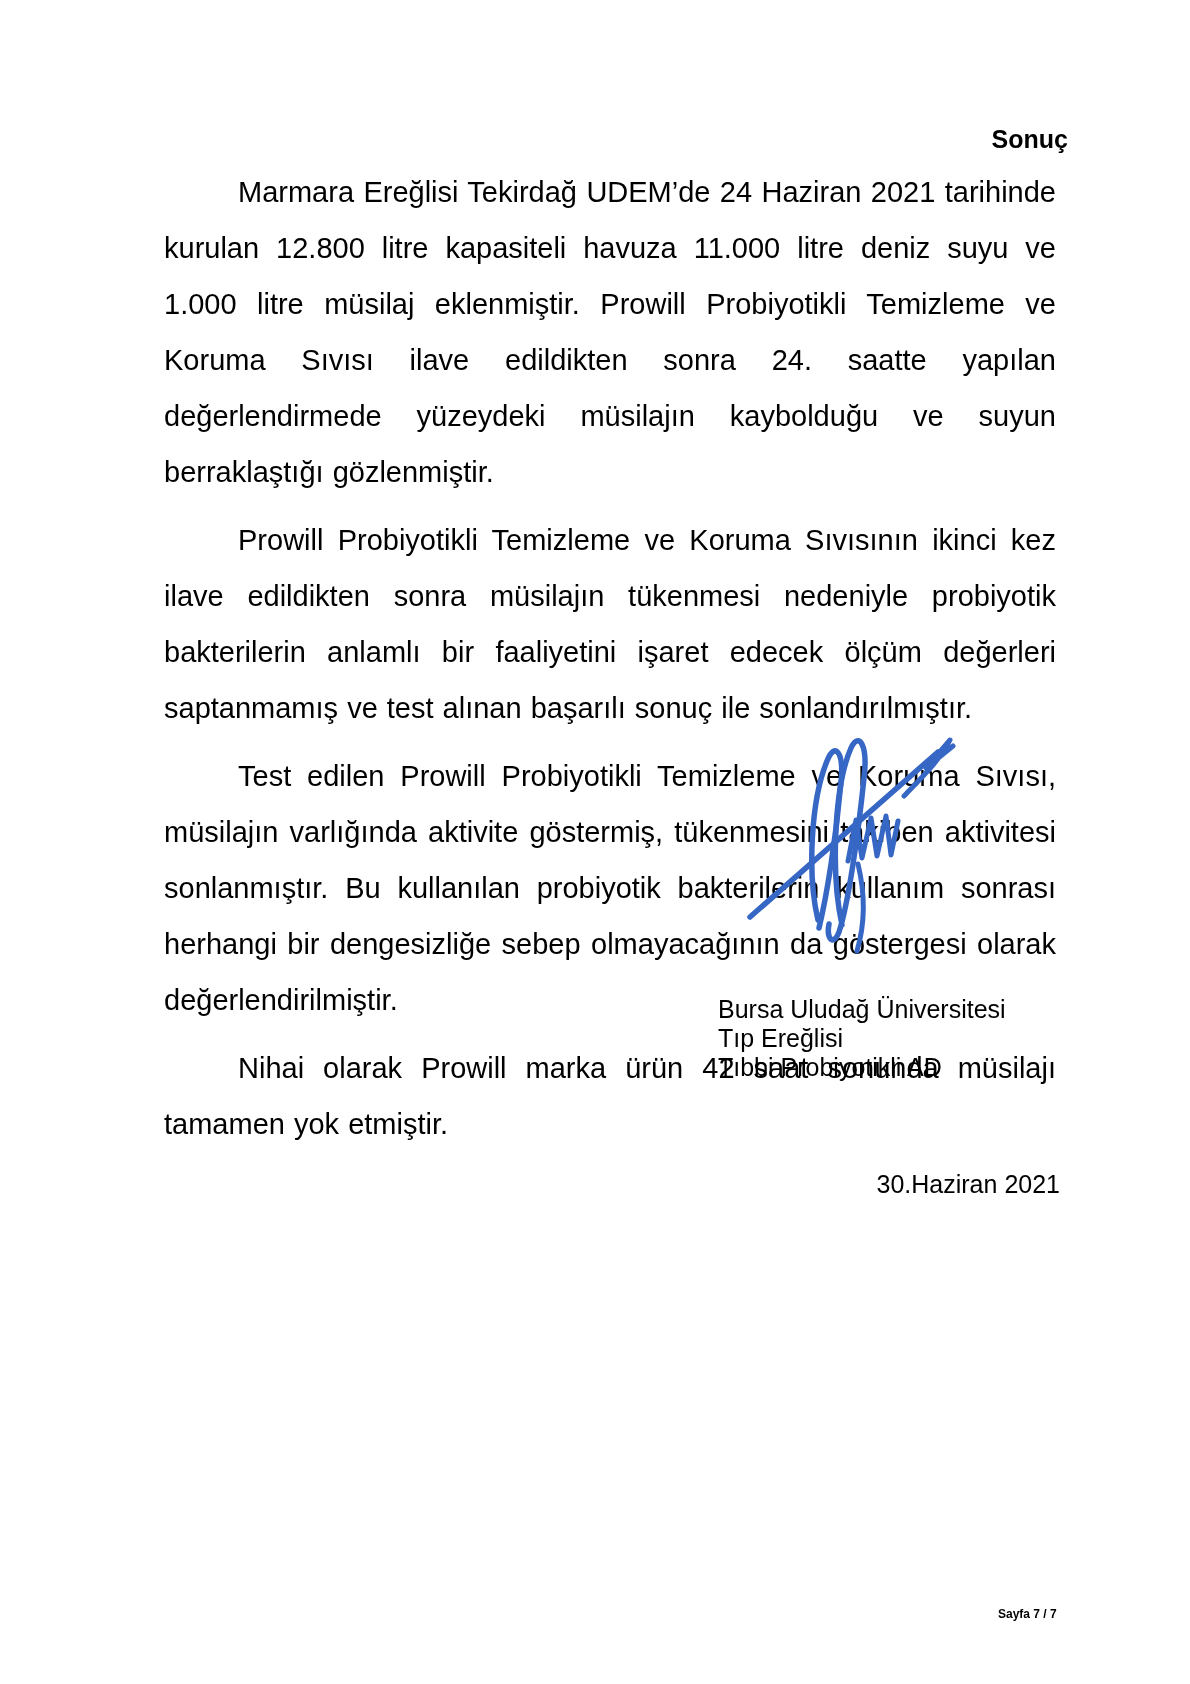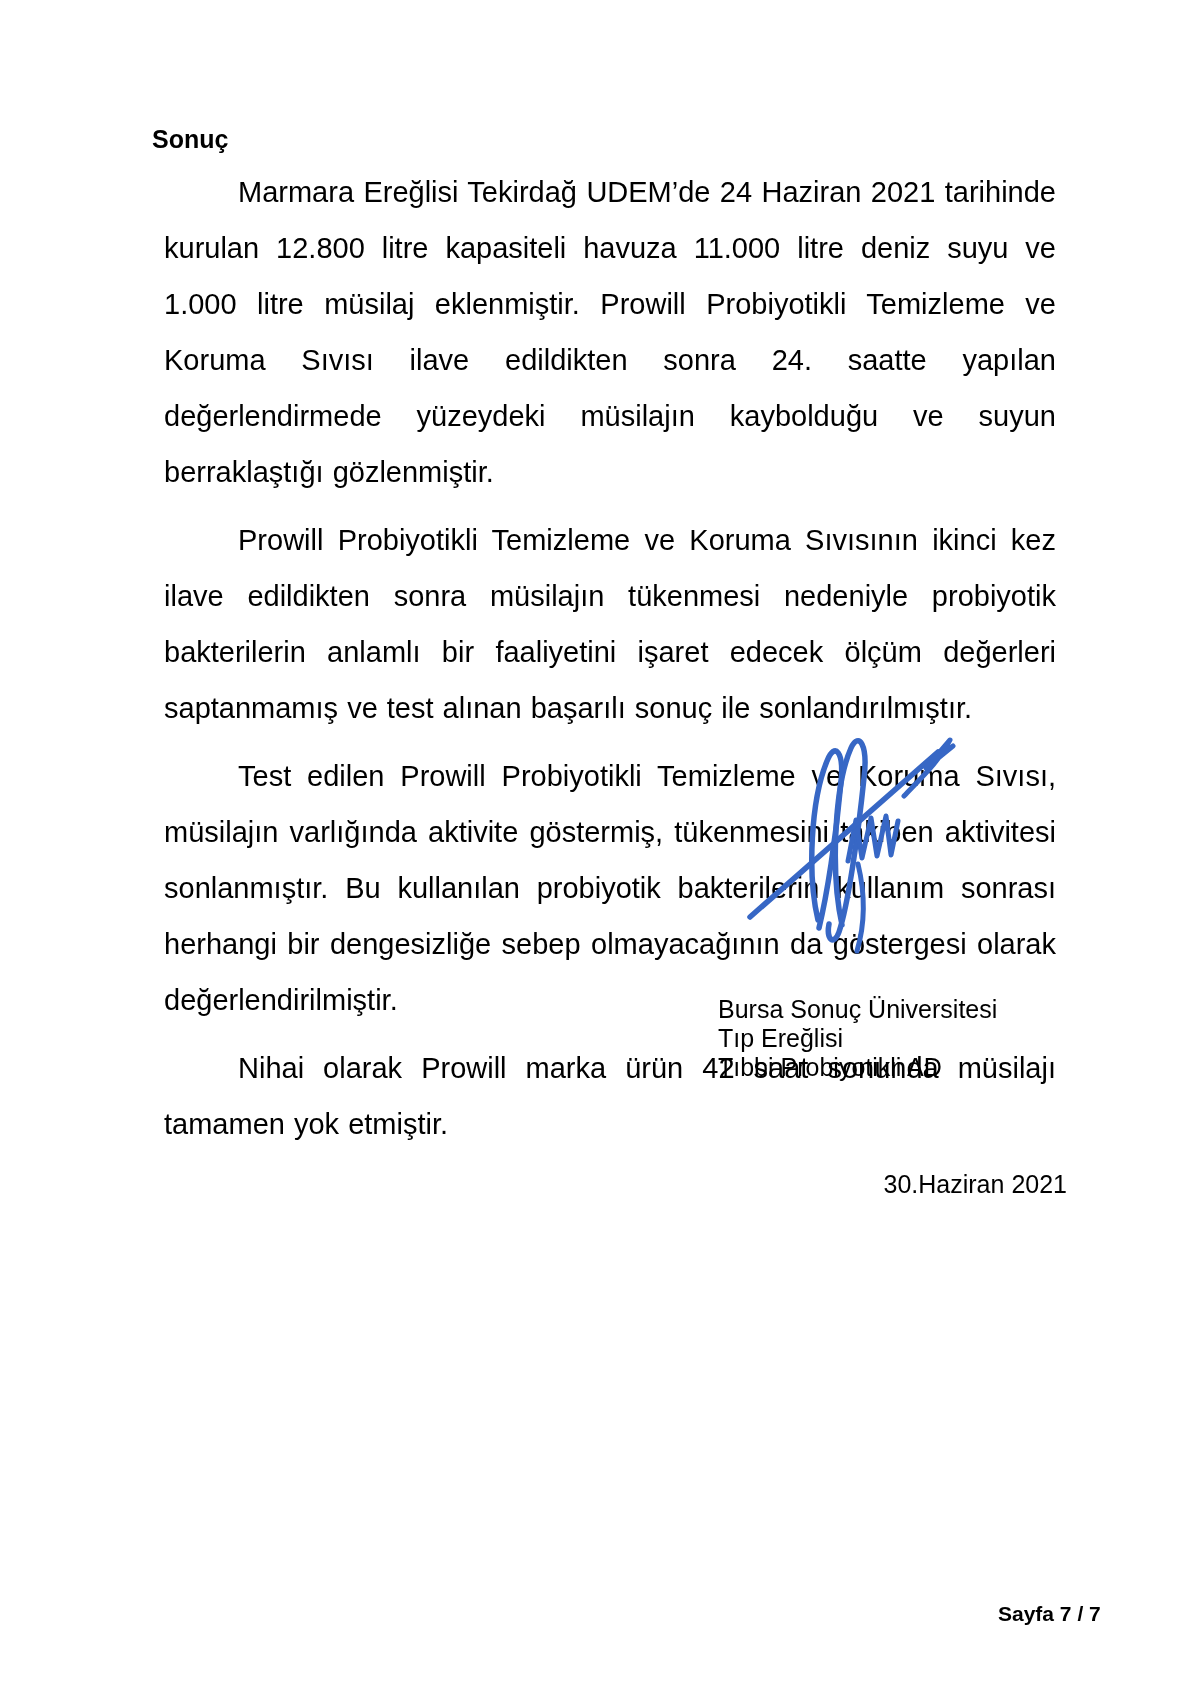--- a/index.html
+++ b/index.html
@@ -13,37 +13,37 @@
     color: #000000;
     overflow: hidden;
   }
   .content {
     position: absolute;
     left: 152px;
     top: 119px;
     width: 916px;
   }
   .doc-title {
-    text-align: left;
+    text-align: right;
     font-weight: bold;
     font-size: 25px;
     line-height: 41px;
     margin: 0;
   }
   p.body-par {
     margin: 12px;
     font-size: 29px;
     line-height: 56px;
     text-align: justify;
     text-indent: 74px;
     word-spacing: 1px;
   }
   p.body-par.first { margin-top: 4px; }
   .date-line {
-    margin: 1px;
+    margin: 8px;
     font-size: 25px;
     line-height: 41.2px;
     text-align: right;
   }
   .signature-wrap {
     position: absolute;
     left: 690px;
     top: 688px;
     width: 280px;
     height: 272px;
@@ -61,21 +61,21 @@
     left: 718px;
     top: 995px;
     font-size: 25px;
     line-height: 29px;
     white-space: nowrap;
   }
   .page-footer {
     position: absolute;
     left: 998px;
     top: 1603px;
-    font-size: 21px;
+    font-size: 12px;
     font-weight: bold;
     line-height: 22px;
     white-space: nowrap;
   }
 </style>
 </head>
 <body>
 
 <div class="page">
 
@@ -104,20 +104,20 @@
       <path d="M 168,176 C 175,205 175,236 167,263" stroke="#3767c5" stroke-width="5" stroke-linecap="round" fill="none"></path>
 
       <path d="M 60,229 L 248,64" stroke="#3767c5" stroke-width="5.5" stroke-linecap="round" fill="none"></path>
 
       <path d="M 214,108 C 233,88 250,72 260,52 L 236,80 L 263,58" stroke="#3767c5" stroke-width="5" stroke-linecap="round" stroke-linejoin="round" fill="none"></path>
     </svg>
   </div>
 
 
   <div class="signatory-block">
-    <div>Bursa Sonuç Üniversitesi</div>
+    <div>Bursa Uludağ Üniversitesi</div>
     <div>Tıp Ereğlisi</div>
     <div>Tıbbi Probiyotikli AD</div>
   </div>
 
   <div class="page-footer">Sayfa 7 / 7</div>
 
 </div>
 
 </body></html>

